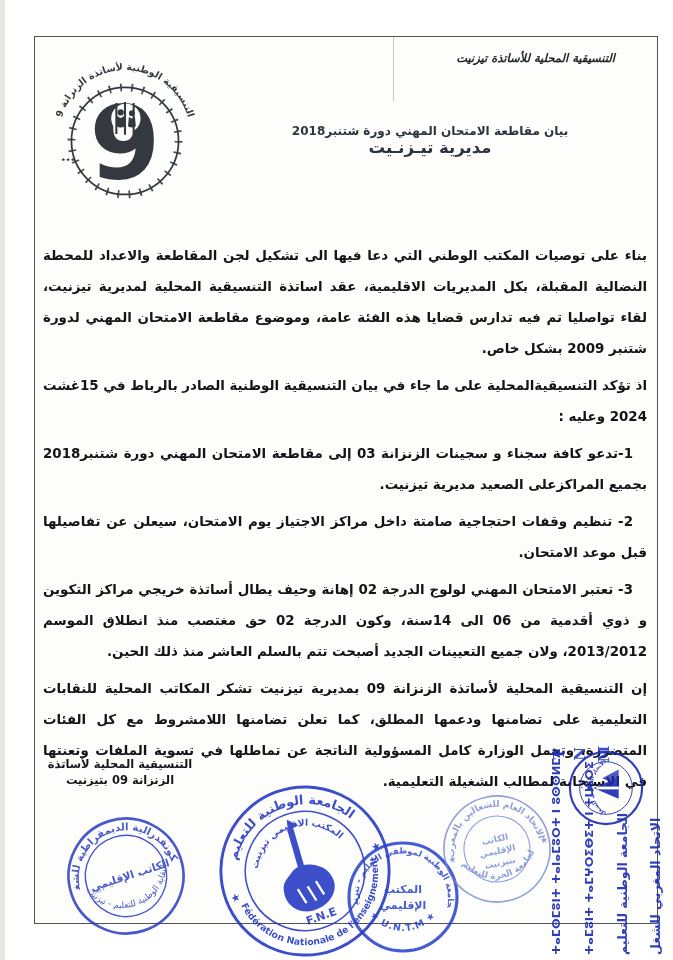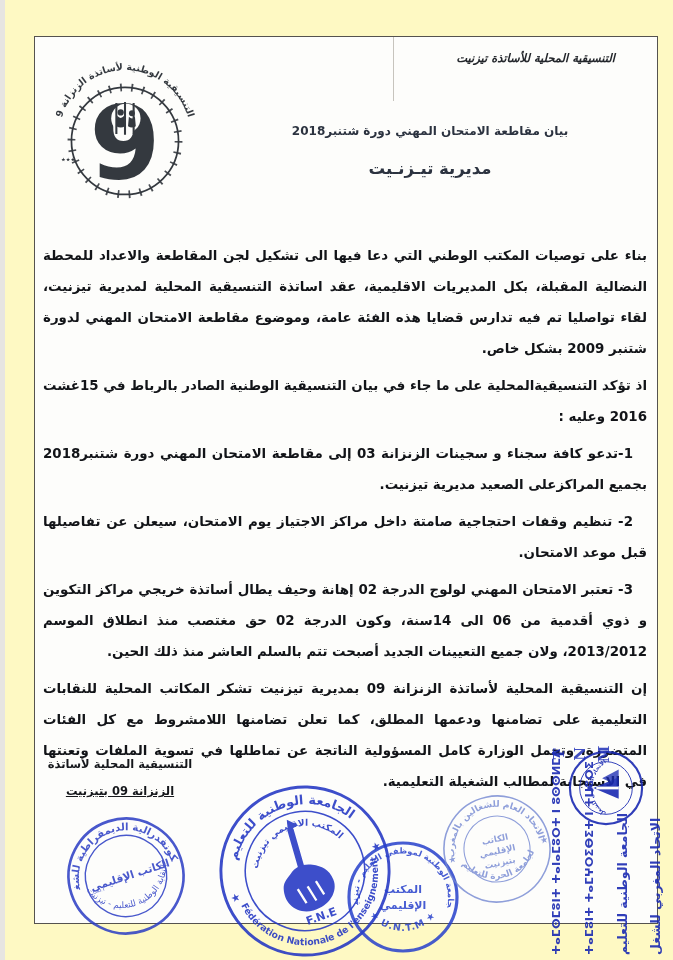--- a/index.html
+++ b/index.html
@@ -2,47 +2,47 @@
 <html lang="ar"><head>
 <meta charset="utf-8">
 <style>
   html,body{margin:0;padding:0;}
   body{
     width:673px;height:960px;position:relative;overflow:hidden;
     background:#e7e5e1;
     font-family:"DejaVu Sans","Liberation Sans",sans-serif;
     -webkit-font-smoothing:antialiased;
   }
-  .sheet{position:absolute;left:5px;top:0;right:0;bottom:0;background:#fef9c3;}
+  .sheet{position:absolute;left:5px;top:0;right:0;bottom:0;background:#ffffff;}
   .frame{
     position:absolute;left:29px;top:36px;width:622px;height:886px;
     border:1px solid #55534f;background:#fdfdfb;
   }
   .seam{position:absolute;left:388px;top:37px;height:64px;border-left:1px solid #c7c4bd;}
   
   .hdr{position:absolute;top:44px;right:58px;text-align:right;direction:rtl;color:#23262b;}
   .hdr .h-line{font-style:italic;font-weight:bold;font-size:11.5px;line-height:28px;
     font-family:"DejaVu Serif","Liberation Serif",serif;}
   
   .logo{position:absolute;left:44px;top:58px;width:152px;height:152px;color:#34393f;}
   
   .title{position:absolute;left:205px;top:124px;width:440px;text-align:center;direction:rtl;color:#2c3340;}
   .title .t1{font-size:12px;font-weight:bold;letter-spacing:.2px;}
-  .title .t2{font-size:16.5px;font-weight:bold;margin-top:21px;}
+  .title .t2{font-size:16.5px;font-weight:bold;}
   
   .body{
     position:absolute;left:38px;top:240px;width:604px;direction:rtl;
     text-align:justify;color:#121418;font-size:13.4px;font-weight:bold;line-height:31px;
   }
   .body p{margin:0 0 6px 0;}
   .body p.item{text-indent:14px;}
   
   .sign{position:absolute;left:30px;top:757px;width:170px;text-align:center;direction:rtl;
     color:#15171b;font-size:11.5px;font-weight:bold;z-index:2;}
-  .sign .s2{margin-top:13px;text-decoration:underline;}
+  .sign .s2{margin-top:2px;}
   
   .stamp{position:absolute;pointer-events:none;}
   .stamp svg text{font-family:"DejaVu Sans","Liberation Sans",sans-serif;}
   .stamp-cdt{left:60px;top:815px;width:122px;height:122px;color:#2a3cc4;opacity:.85;transform:rotate(-18deg);z-index:3;}
   .stamp-fne{left:212px;top:783px;width:176px;height:176px;color:#2336c4;opacity:.88;transform:rotate(-20deg);z-index:3;}
   .stamp-untm{left:340px;top:836px;width:116px;height:122px;color:#2740cc;opacity:.85;z-index:3;}
   .stamp-ugtm{left:436px;top:793px;width:112px;height:112px;color:#7488d2;opacity:.8;transform:rotate(-12deg);z-index:3;}
   
   .stamp-umt{left:542px;top:750px;width:118px;height:205px;z-index:3;}
   .umt-inner{
@@ -93,21 +93,21 @@
     </svg>
   </div>
 
   <div class="title">
     <div class="t1">بيان مقاطعة الامتحان المهني  دورة شتنبر2018</div>
     <div class="t2">مديرية تيـزنـيت</div>
   </div>
 
   <div class="body">
     <p>بناء على توصيات المكتب الوطني التي دعا فيها الى تشكيل لجن المقاطعة والاعداد للمحطة النضالية المقبلة، بكل المديريات الاقليمية،  عقد اساتذة التنسيقية المحلية لمديرية تيزنيت، لقاء تواصليا تم فيه تدارس قضايا هذه الفئة عامة، وموضوع مقاطعة الامتحان المهني لدورة شتنبر 2009 بشكل خاص.</p>
-    <p>اذ تؤكد التنسيقيةالمحلية على ما جاء في بيان التنسيقية الوطنية الصادر بالرباط في 15غشت 2016 وعليه :</p>
+    <p>اذ تؤكد التنسيقيةالمحلية على ما جاء في بيان التنسيقية الوطنية الصادر بالرباط في 15غشت 2024 وعليه :</p>
     <p class="item">1-تدعو كافة سجناء و سجينات الزنزانة 03 إلى مقاطعة الامتحان المهني دورة شتنبر2018 بجميع المراكزعلى الصعيد مديرية تيزنيت.</p>
     <p class="item">2- تنظيم وقفات احتجاجية صامتة  داخل مراكز الاجتياز يوم الامتحان، سيعلن عن تفاصيلها قبل موعد الامتحان.</p>
     <p class="item">3- تعتبر الامتحان المهني لولوج الدرجة 02 إهانة وحيف يطال أساتذة خريجي مراكز التكوين و ذوي أقدمية من 06 الى 14سنة، وكون الدرجة 02 حق مغتصب منذ  انطلاق الموسم 2013/2012، ولان جميع التعيينات الجديد أصبحت تتم بالسلم العاشر منذ ذلك الحين.</p>
     <p>إن التنسيقية المحلية لأساتذة الزنزانة 09 بمديرية تيزنيت تشكر المكاتب المحلية للنقابات التعليمية على تضامنها ودعمها المطلق، كما تعلن تضامنها اللامشروط مع كل الفئات المتضررة، وتحمل الوزارة كامل المسؤولية الناتجة عن تماطلها  في تسوية الملفات وتعنتها في الاستجابة لمطالب الشغيلة التعليمية.</p>
   </div>
 
   <div class="sign">
     <div class="s1">التنسيقية المحلية لأساتذة</div>
     <div class="s2">الزنزانة 09 بتيزنيت</div>
   </div>

